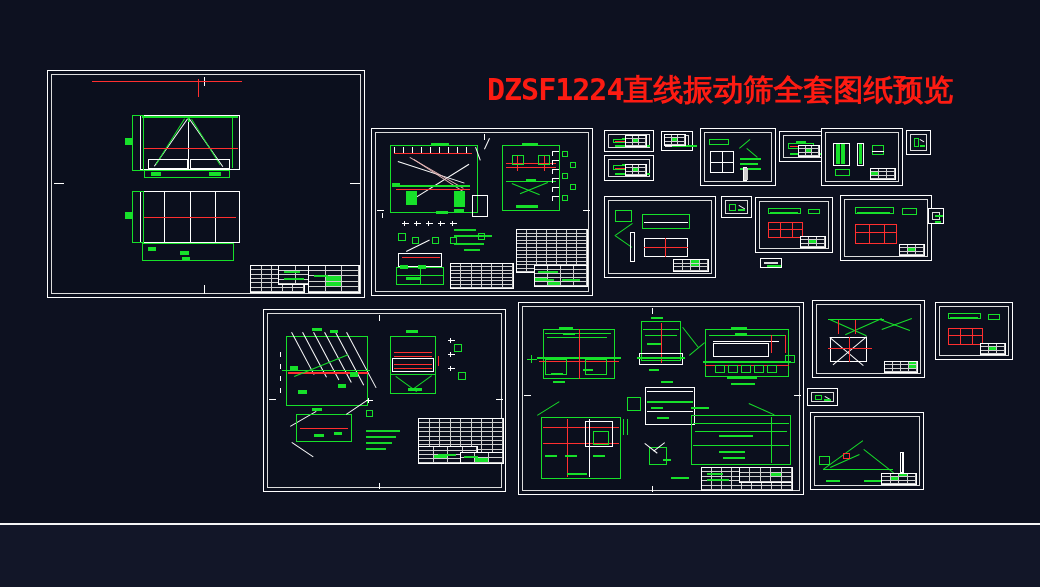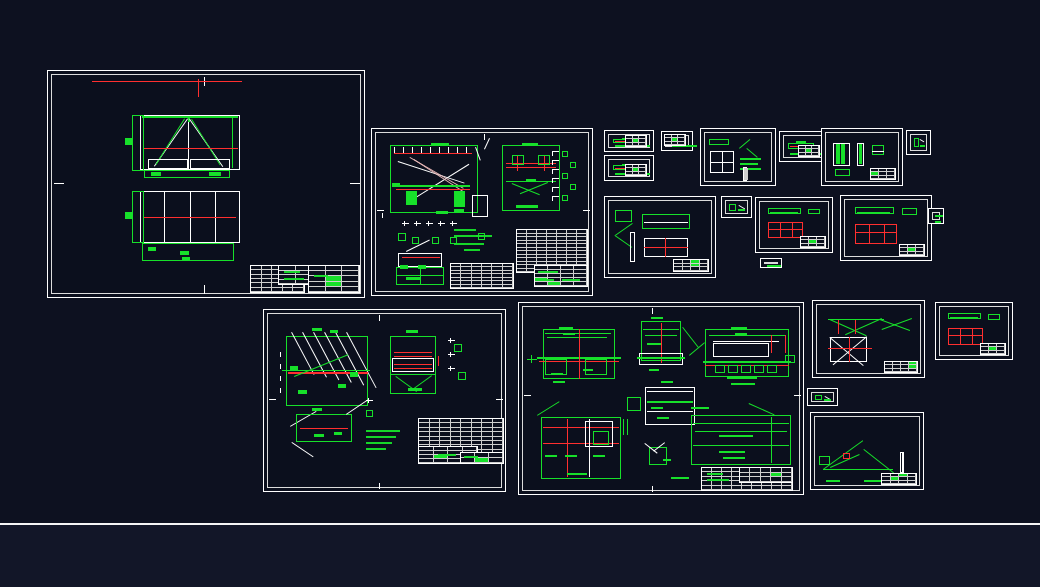--- a/index.html
+++ b/index.html
@@ -202,20 +202,23 @@
     </div>
 
   <div class="brand-logo">
     <div class="bl-leaf"></div>
     <div class="bl-cn">菲诺蒙</div>
   </div>
 
   <div class="cad">
     <div class="cad-base"></div>
 
+    <div class="cad-title">
+      <span class="lat">DZSF1224</span><span>直线振动筛全套图纸预览</span>
+    </div>
 
     <div id="sheetHost">
         <div class="sheet" title="筛箱总体图" style="left: 47px; top: 70px; width: 318px; height: 228px;">
           <div class="sheet-pad">
             <div class="ln" style="left: 2px; top: 108px; width: 10px; height: 1px; background: rgb(255, 255, 255);"></div>
             <div class="ln" style="left: 298px; top: 108px; width: 10px; height: 1px; background: rgb(255, 255, 255);"></div>
             <div class="ln" style="left: 152px; top: 2px; width: 1px; height: 9px; background: rgb(255, 255, 255);"></div>
             <div class="ln" style="left: 152px; top: 210px; width: 1px; height: 9px; background: rgb(255, 255, 255);"></div>
             <div class="ln" style="left: 40px; top: 6px; width: 150px; height: 1px; background: rgb(255, 47, 47);"></div>
             <div class="ln" style="left: 146px; top: 4px; width: 1px; height: 18px; background: rgb(255, 47, 47);"></div>

